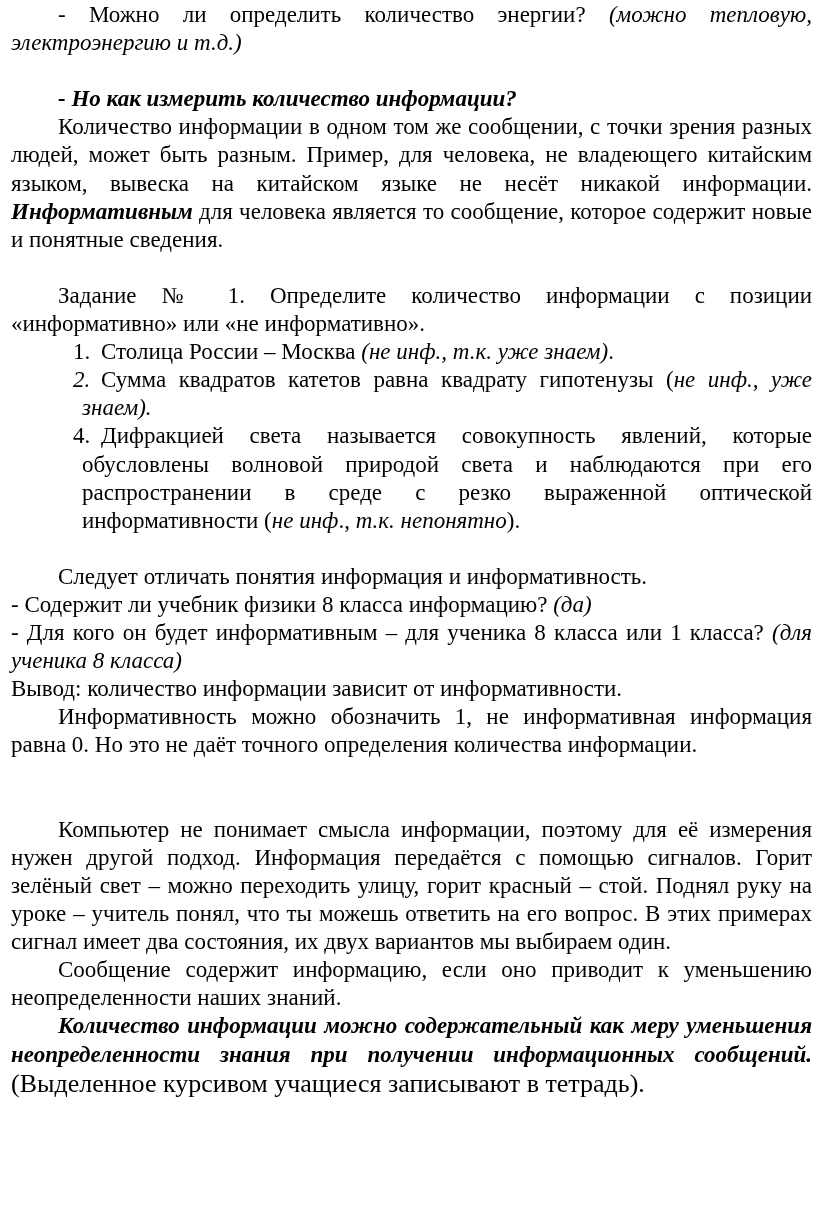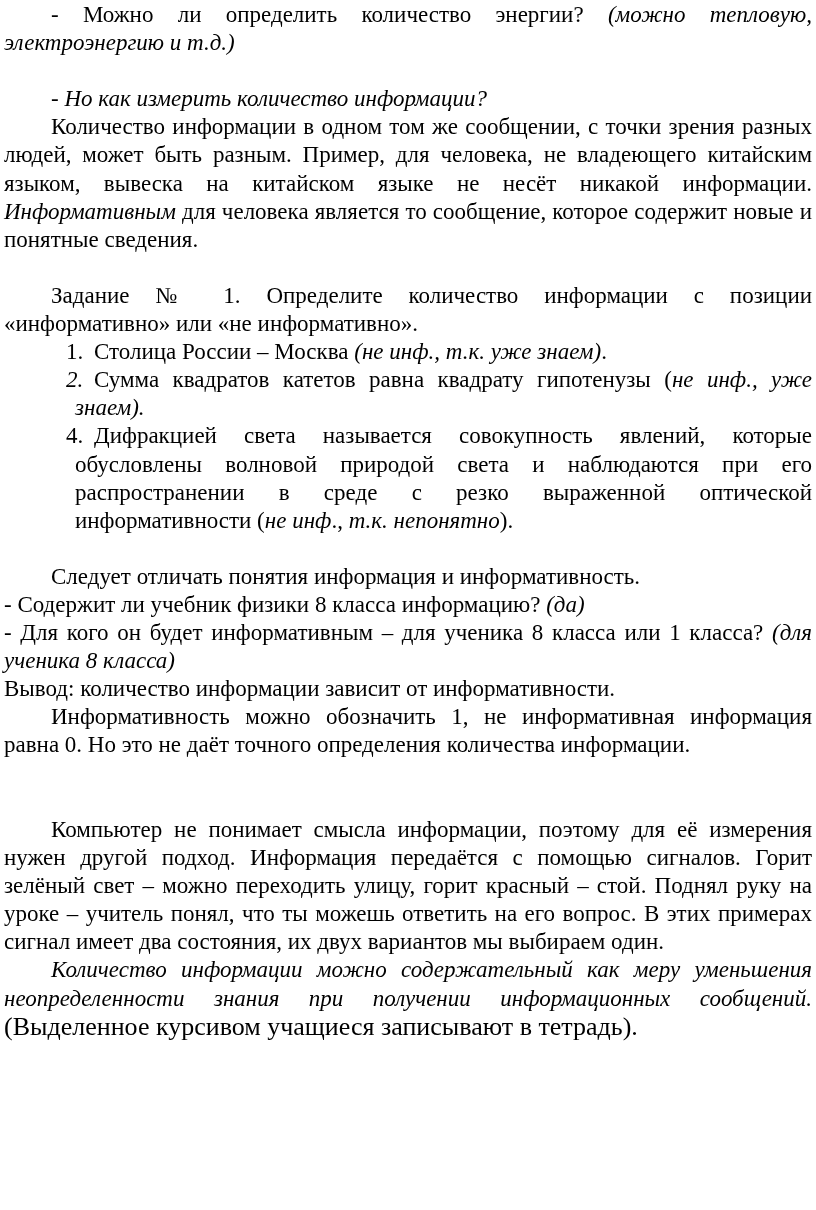--- a/index.html
+++ b/index.html
@@ -13,30 +13,30 @@
     overflow: hidden;
     color: #000000;
     font-family: "Liberation Serif", "DejaVu Serif", serif;
     font-size: 23px;
     line-height: 28.1px;
   }
   .page {
     width: 816px;
     height: 1210px;
     box-sizing: border-box;
-    padding: 1px 4px 0 4px;
+    padding: 1px 4px 0 11px;
   }
   p.para {
     margin: 0;
     text-align: justify;
   }
   .indent { text-indent: 47px; }
   .i  { font-style: italic; }
   .b  { font-weight: normal; }
-  .bi { font-weight: normal; font-style: italic; }
+  .bi { font-weight: bold; font-style: italic; }
   .small-note { font-size: 26px; }
   .blank { height: 28.1px; }
   .list-item {
     text-align: justify;
     padding-left: 71px;
     text-indent: 19px;
   }
   .list-num {
     display: inline-block;
     width: 28px;
@@ -79,16 +79,17 @@
 
   <p class="para indent">Информативность можно обозначить 1, не информативная информация равна 0. Но это не даёт точного определения количества информации.</p>
 
   <div class="blank"></div>
 
 
   <div class="blank"></div>
 
   <p class="para indent">Компьютер не понимает смысла информации, поэтому для её измерения нужен другой подход. Информация передаётся с помощью сигналов. Горит зелёный свет – можно переходить улицу, горит красный – стой. Поднял руку на уроке – учитель понял, что ты можешь ответить на его вопрос. В этих примерах сигнал имеет два состояния, их двух вариантов мы выбираем один.</p>
 
+  <p class="para indent">Сообщение содержит информацию, если оно приводит к уменьшению неопределенности наших знаний.</p>
 
   <p class="para indent"><span class="bi">Количество информации можно содержательный как меру уменьшения неопределенности знания при получении информационных сообщений.</span><span class="small-note"> (Выделенное курсивом учащиеся записывают в тетрадь).</span></p>
 
 </div>
 
 </body></html>

